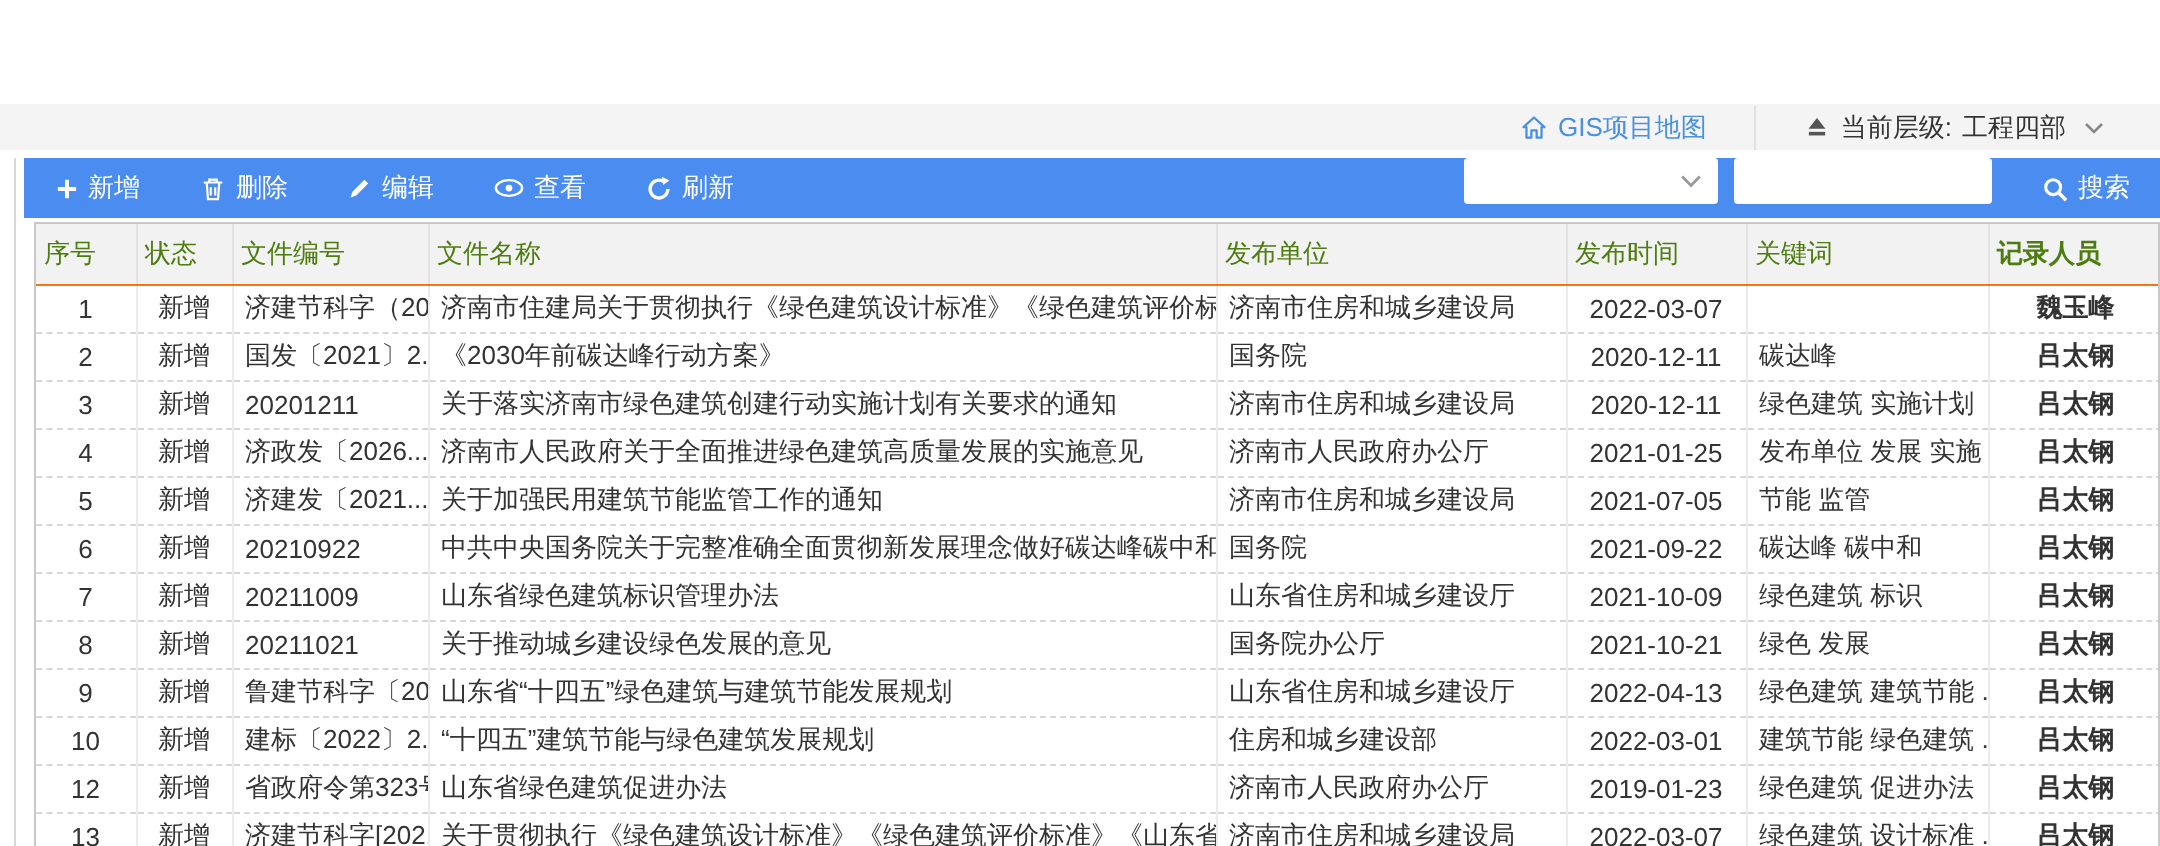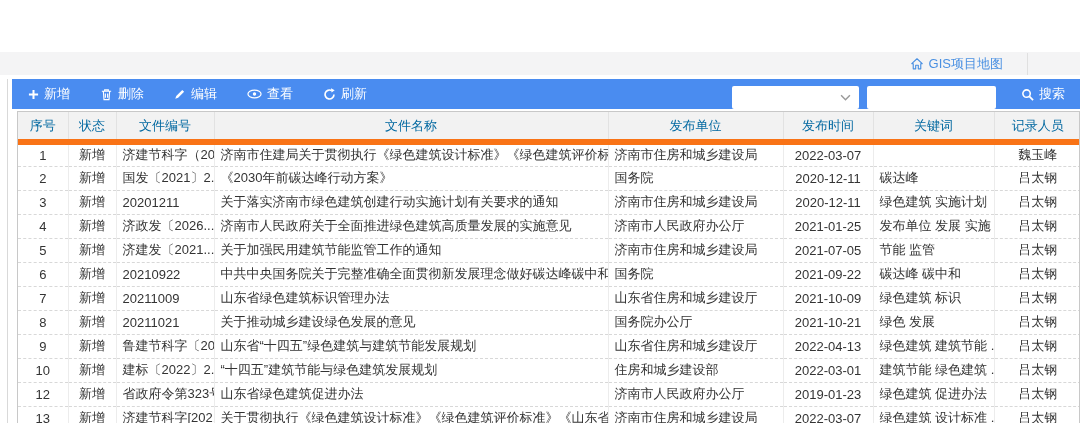--- a/index.html
+++ b/index.html
@@ -18,66 +18,81 @@
   .level-ctl{display:flex;align-items:center;gap:5px;color:#333;cursor:pointer;}
   .level-ctl .chev{margin-left:4px;color:#888;display:flex;}
   
   .gutter{position:absolute;left:0;top:38px;bottom:0;width:7px;background:#fff;border-right:1px solid #d9d9d9;}
   
   .toolbar{
     position:absolute;left:12px;right:0;top:38px;height:30px;background:#4a8cf0;color:#fff;
     display:flex;align-items:center;padding-left:16px;box-sizing:border-box;font-size:13px;
   }
   .tb-btn{display:flex;align-items:center;gap:5px;margin-right:30px;cursor:pointer;white-space:nowrap;}
-  .tb-right{margin-left:auto;display:flex;align-items:flex-end;gap:8px;}
+  .tb-right{margin-left:auto;display:flex;align-items:flex-start;gap:8px;}
   .tb-select{
     width:127px;height:23px;background:#fff;border-radius:2px;color:#333;
     display:flex;align-items:center;justify-content:space-between;padding:0 8px;box-sizing:border-box;cursor:pointer;
   }
   .tb-select .chev{color:#999;display:flex;}
   .tb-input{
     width:129px;height:23px;border:none;border-radius:2px;padding:0 6px;box-sizing:border-box;
     font-size:13px;font-family:inherit;outline:none;background:#fff;color:#333;
   }
   .tb-search{display:flex;align-items:center;gap:5px;padding:0 15px 0 17px;height:30px;cursor:pointer;white-space:nowrap;}
   
   .table-wrap{
     position:absolute;left:17px;right:0;top:70px;bottom:0;
     border:1px solid #c8c8c8;border-bottom:none;box-sizing:border-box;overflow:hidden;background:#fff;
   }
   table{border-collapse:collapse;table-layout:fixed;width:100%;}
   th{
-    height:30px;background:#f2f2f2;font-weight:normal;color:#0369a1;font-size:13px;
-    border-right:1px solid #e2e2e2;border-bottom:6px solid #f97316;text-align:center;
+    height:30px;background:#f2f2f2;font-weight:normal;color:#4d7c0f;font-size:13px;
+    border-right:1px solid #e2e2e2;border-bottom:1px solid #f97316;text-align:left;
     white-space:nowrap;overflow:hidden;padding:0 4px;box-sizing:border-box;
   }
   td{
     height:24px;color:#333;font-size:13px;padding:0 6px;box-sizing:border-box;
     border-right:1px solid #ececec;border-bottom:1px dashed #d8d8d8;
     white-space:nowrap;overflow:hidden;text-overflow:clip;
   }
-  th:last-child,td:last-child{border-right:none;}
+  th:last-child,td:last-child{border-right:none;font-weight:bold;}
   td:nth-child(1),td:nth-child(2),td:nth-child(6),td:nth-child(8){text-align:center;}
   .icon{display:inline-flex;align-items:center;}
 </style>
 </head>
 <body>
 
 <div class="screen">
 
   <div class="topbar">
     <div class="gis-link">
       <span class="icon">
         <svg viewBox="0 0 16 16" width="14" height="14">
             <path d="M8 2 L14 7.5 H12.3 V13.5 H9.5 V9.4 H6.5 V13.5 H3.7 V7.5 H2 Z" fill="none" stroke="currentColor" stroke-width="1.3" stroke-linejoin="round"></path>
           </svg>
       </span>
       <span>GIS项目地图</span>
     </div>
     <div class="topbar-divider"></div>
+    <div class="level-ctl">
+      <span class="icon">
+        <svg viewBox="0 0 16 16" width="13" height="13">
+            <path d="M8 2.5 L13.2 9 H2.8 Z" fill="#555"></path>
+            <rect x="3" y="11" width="10" height="2.2" fill="#555"></rect>
+          </svg>
+      </span>
+      <span>当前层级:</span>
+      <span>工程四部</span>
+      <span class="chev">
+        <svg viewBox="0 0 10 6" width="10" height="6">
+            <path d="M1 1 L5 5 L9 1" fill="none" stroke="currentColor" stroke-width="1.3"></path>
+          </svg>
+      </span>
+    </div>
   </div>
 
   <div class="gutter"></div>
 
   <div class="toolbar">
     <div class="tb-btn">
       <span class="icon">
         <svg viewBox="0 0 12 12" width="11" height="11">
             <path d="M6 1 V11 M1 6 H11" stroke="currentColor" stroke-width="2.2"></path>
           </svg>

